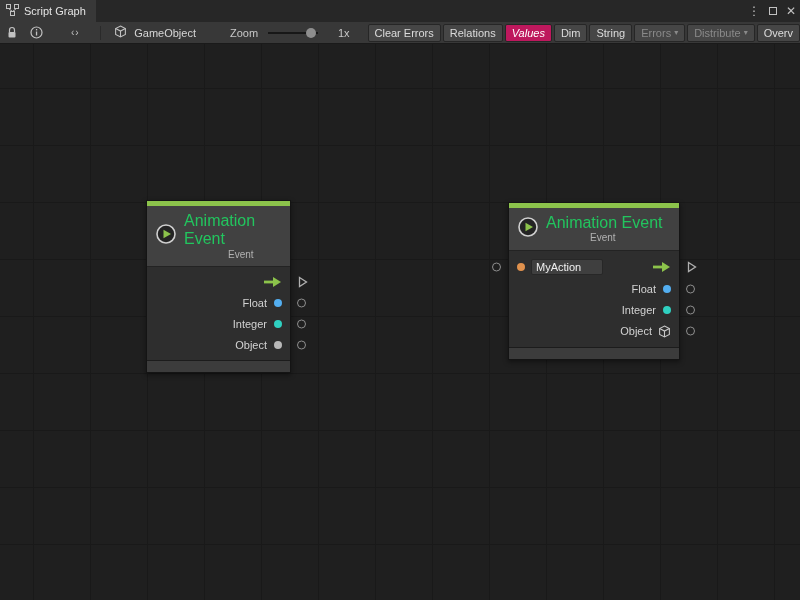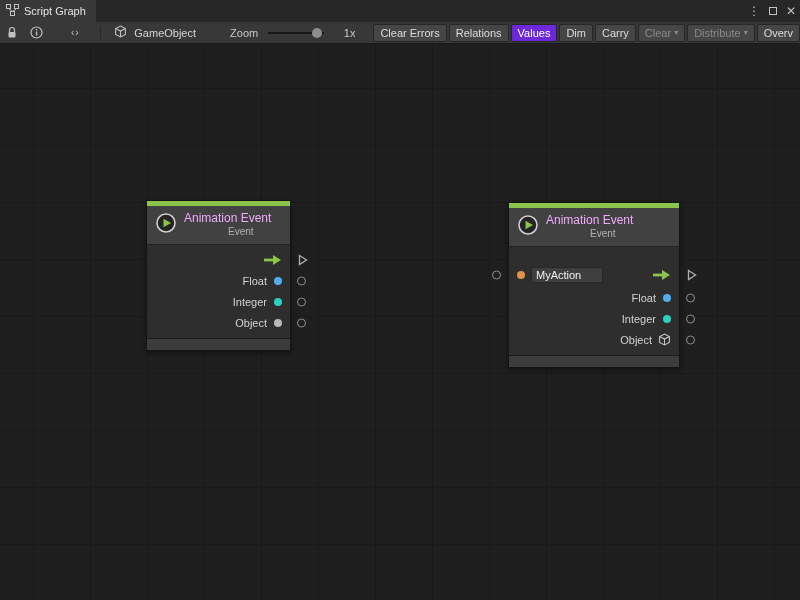--- a/index.html
+++ b/index.html
@@ -21,41 +21,41 @@
   .tbicon.code { font-size:10px; letter-spacing:1px; color:#c2c2c2; }
   .vsep { width:1px; height:14px; background:#2a2a2a; margin:0 12px 0 20px; display:inline-block; }
   .go-group { display:inline-flex; align-items:center; gap:7px; color:#d6d6d6; margin-left:2px; }
   .zoom-label { color:#c8c8c8; margin-left:34px; }
   .slider { position:relative; width:88px; height:12px; margin-left:10px; display:inline-block; }
   .slider .track { position:absolute; left:0; right:0; top:5px; height:2px; background:#171717; }
   .slider .knob { position:absolute; right:2px; top:1px; width:10px; height:10px; border-radius:50%; background:#8e8e8e; }
   .zoom-value { color:#c8c8c8; margin:0 4px 0 20px; }
   .tbtn { margin-left:2px; height:18px; background:#464646; border:1px solid #262626; border-radius:2px; color:#dcdcdc; font-size:11px; font-family:"Liberation Sans",sans-serif; padding:0 6px; display:inline-flex; align-items:center; gap:3px; cursor:default; }
   .tbtn.first { margin-left:14px; }
-  .tbtn.active { background:#6d28d9; color:#fff; }
+  .tbtn.active { background:#be185d; color:#fff;font-style:italic; }
   .tbtn.disabled { color:#8a8a8a; }
   .caret { font-size:8px; }
 
   
   .canvas { position:relative; width:800px; height:556px; background-color:#1f1f1f;
     background-image:
       linear-gradient(to right, #191919 1px, transparent 1px),
       linear-gradient(to bottom, #191919 1px, transparent 1px);
     background-size:57px 57px; background-position:-24px -13px; overflow:hidden; }
 
   
   .node { position:absolute; background:#2e2e2e; border:1px solid #141414; box-shadow:0 2px 5px rgba(0,0,0,.45); }
   .nstrip { height:5px; background:#8cc34b; }
   .nheader { background:#414141; display:flex; align-items:center; gap:7px; padding:6px 8px; border-bottom:1px solid #232323; }
   .ntitles { display:flex; flex-direction:column; line-height:1.15; }
-  .ntitle { font-size:12px; color:#f0abfc; }
+  .ntitle { font-size:16px; color:#22c55e; }
   .nsub { font-size:10px; color:#b2b2b2;padding-left:44px; }
   .nbody { padding:4px 0 5px; }
   .prow { position:relative; height:21px; display:flex; align-items:center; justify-content:flex-end; padding:0 8px; }
-  .prow.inrow { justify-content:space-between; height:24px; padding:0 8px 0 6px;margin-top:12px; }
+  .prow.inrow { justify-content:space-between; height:24px; padding:0 8px 0 6px; }
   .plabel { font-size:11px; color:#d2d2d2; }
   .dot { width:8px; height:8px; border-radius:50%; margin-left:7px; display:inline-block; flex:none; }
   .c-string { background:#e0914d; }
   .c-float  { background:#53aef0; }
   .c-int    { background:#2fd0c0; }
   .c-obj    { background:#b8b8b8; }
   .cube { margin-left:6px; display:inline-flex; }
   .farrow { display:inline-flex; margin-left:8px; }
   .port.circ { position:absolute; right:-16px; top:50%; transform:translateY(-50%); width:9px; height:9px; border:1px solid #8e8e8e; border-radius:50%; background:transparent; }
   .port.circ.in { left:-17px; right:auto; }
@@ -116,23 +116,23 @@
     <span class="zoom-label">Zoom</span>
     <span class="slider">
       <span class="track"></span>
       <span class="knob"></span>
     </span>
     <span class="zoom-value">1x</span>
     <button class="tbtn first">Clear Errors</button>
     <button class="tbtn">Relations</button>
     <button class="tbtn active">Values</button>
     <button class="tbtn">Dim</button>
-    <button class="tbtn">Carry</button>
+    <button class="tbtn">String</button>
     <button class="tbtn disabled">
-      <span>Clear</span>
+      <span>Errors</span>
       <span class="caret">▾</span>
     </button>
     <button class="tbtn disabled">
       <span>Distribute</span>
       <span class="caret">▾</span>
     </button>
     <button class="tbtn">Overv</button>
   </div>
 
   <div class="canvas">

